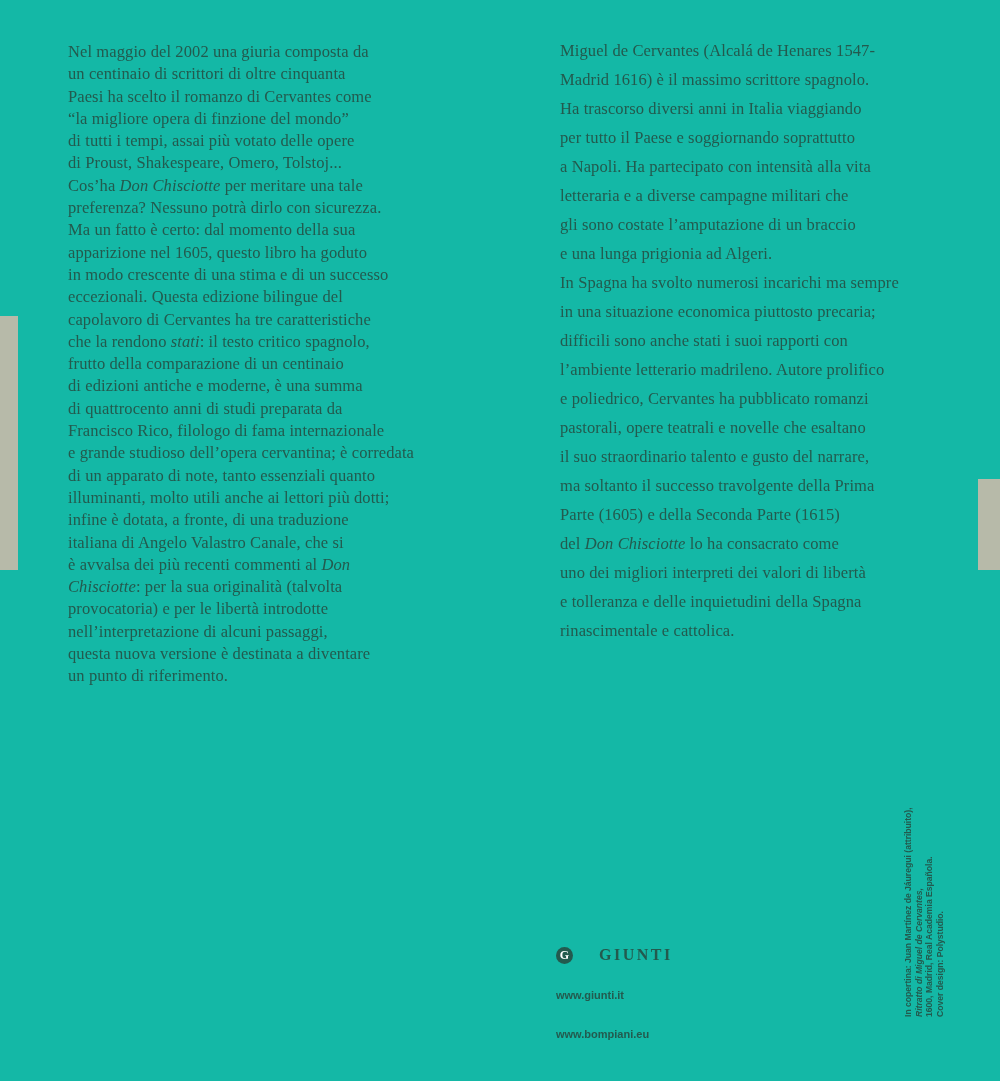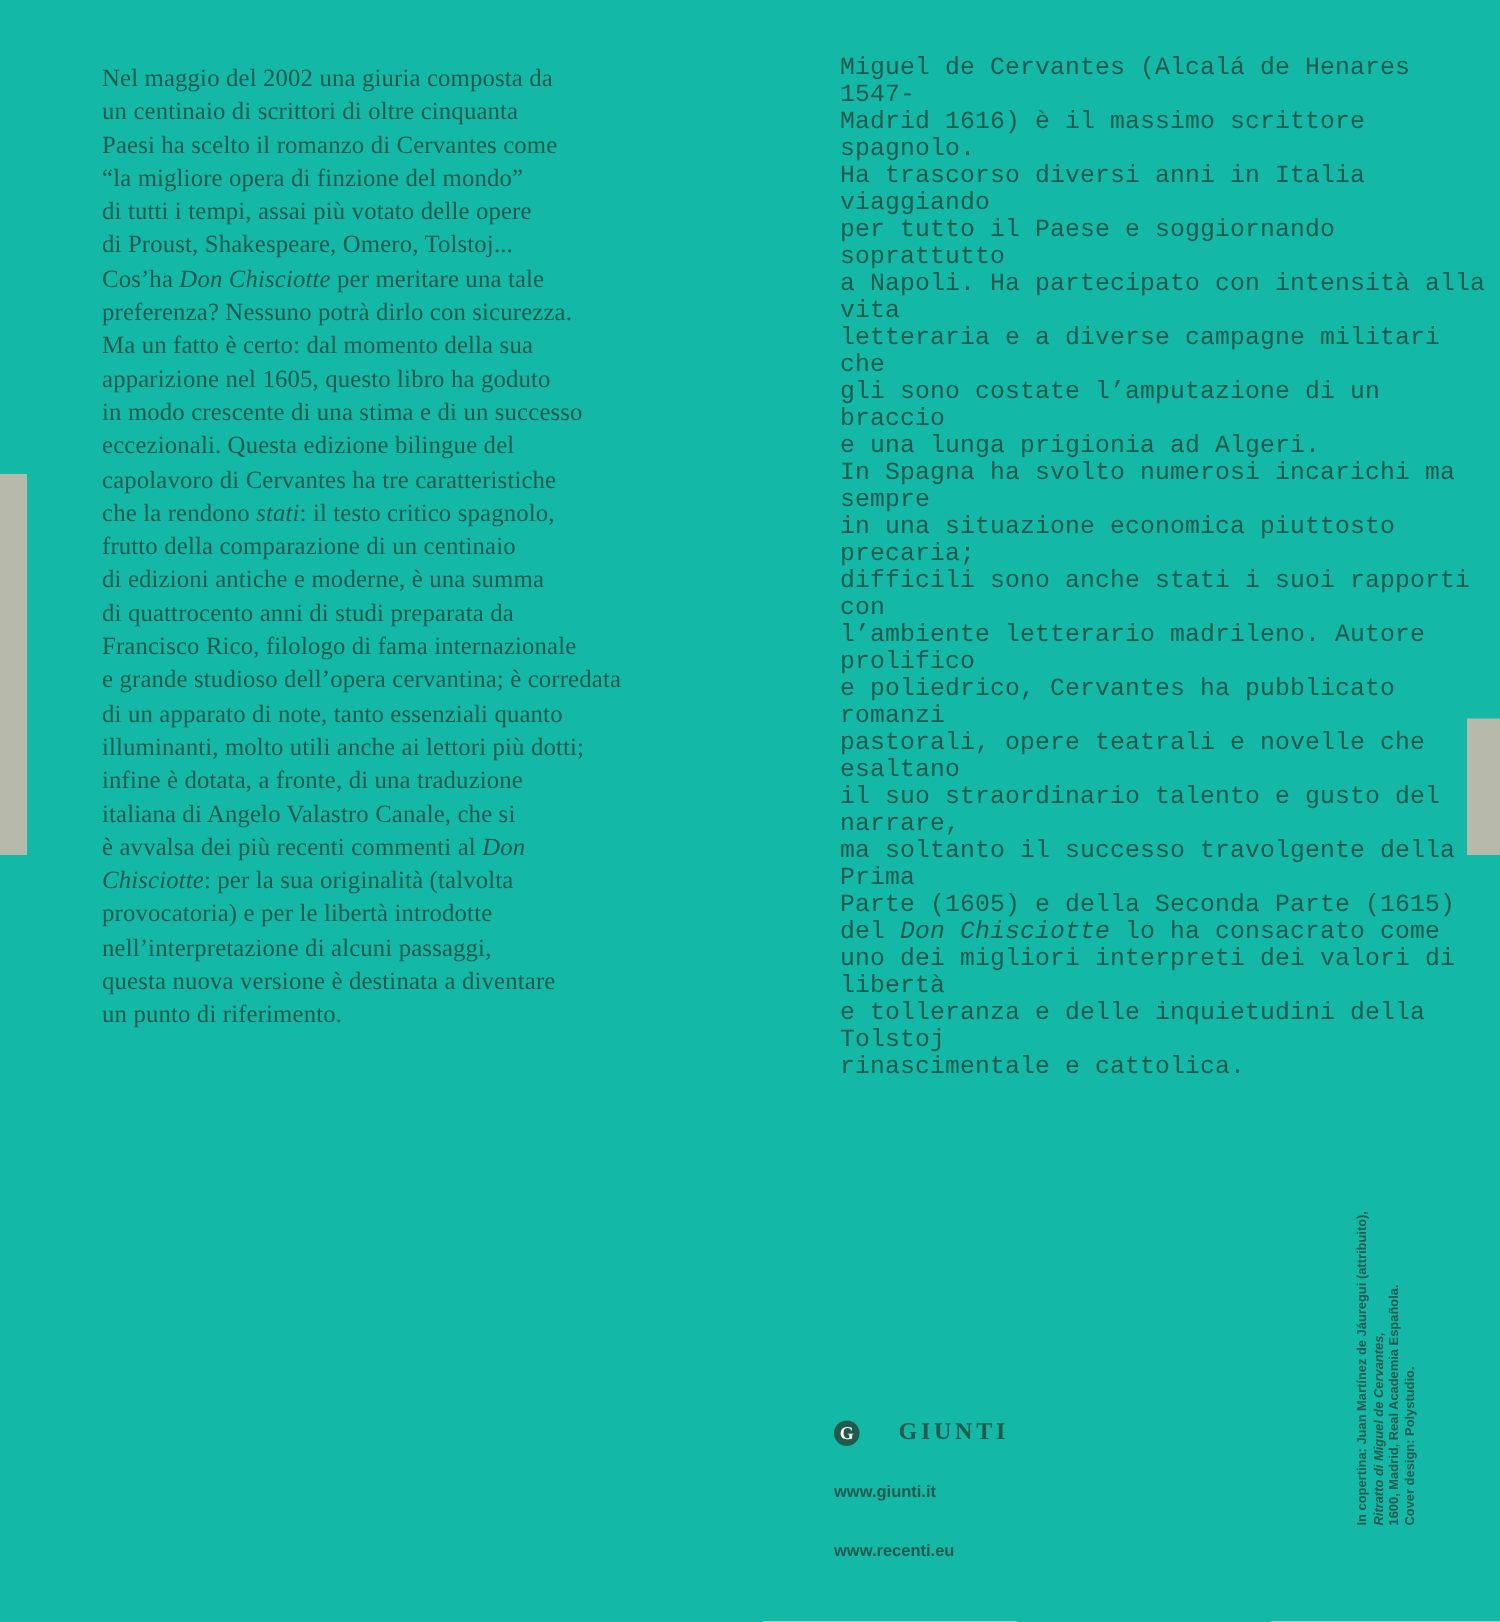--- a/index.html
+++ b/index.html
@@ -13,21 +13,21 @@
     margin:0 auto;
   }
   .col{
     position:absolute;
     white-space:pre-line;
     font-size:16.5px;
     letter-spacing:0.1px;
   }
   .col em{font-style:italic;}
   .col-left{left:68px;top:41px;width:452px;line-height:22.3px;}
-  .col-right{left:560px;top:36px;width:440px;line-height:18px;font-family:Liberation Mono, monospace;}
+  .col-right{left:560px;top:36px;width:440px;line-height:29px;}
 
   .edge-tab{position:absolute;background:#b7baa9;}
   .edge-tab.left{left:0;top:316px;width:18px;height:254px;}
   .edge-tab.right{right:0;top:479px;width:22px;height:91px;}
 
   .publisher{
     position:absolute;left:556px;top:946px;
     color:#235a4e;
   }
   .logo-row{display:flex;align-items:center;gap:6px;margin-bottom:9px;}
@@ -107,30 +107,30 @@
 in una situazione economica piuttosto precaria;
 difficili sono anche stati i suoi rapporti con
 l’ambiente letterario madrileno. Autore prolifico
 e poliedrico, Cervantes ha pubblicato romanzi
 pastorali, opere teatrali e novelle che esaltano
 il suo straordinario talento e gusto del narrare,
 ma soltanto il successo travolgente della Prima
 Parte (1605) e della Seconda Parte (1615)
 del </span><em>Don Chisciotte</em><span> lo ha consacrato come
 uno dei migliori interpreti dei valori di libertà
-e tolleranza e delle inquietudini della Tolstoj
+e tolleranza e delle inquietudini della Spagna
 rinascimentale e cattolica.</span></div>
 
   <div class="publisher">
     <div class="logo-row">
       <span class="mark">G</span>
       <span class="wordmark">GIUNTI</span>
     </div>
     <div class="url">www.giunti.it</div>
-    <div class="url">www.recenti.eu</div>
+    <div class="url">www.bompiani.eu</div>
   </div>
 
   <div class="credits"><span>In copertina: Juan Martínez de Jáuregui (attribuito),
 </span><em>Ritratto di Miguel de Cervantes,</em><span>
 1600, Madrid, Real Academia Española.
 Cover design: Polystudio.</span></div>
 
 </div>
 
 </body></html>

